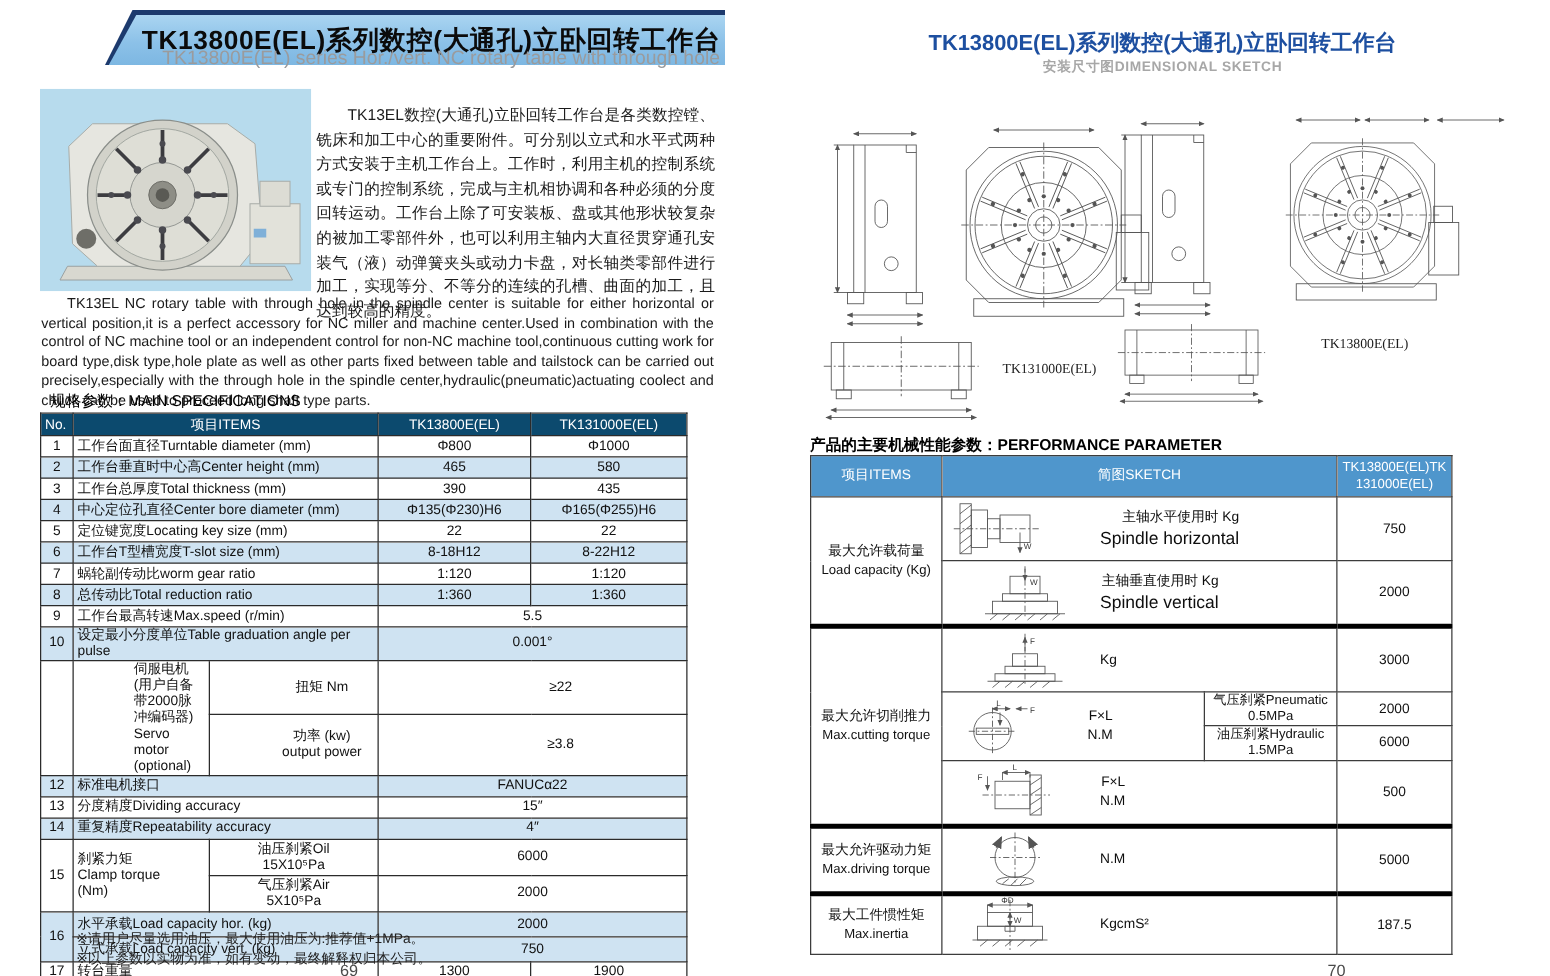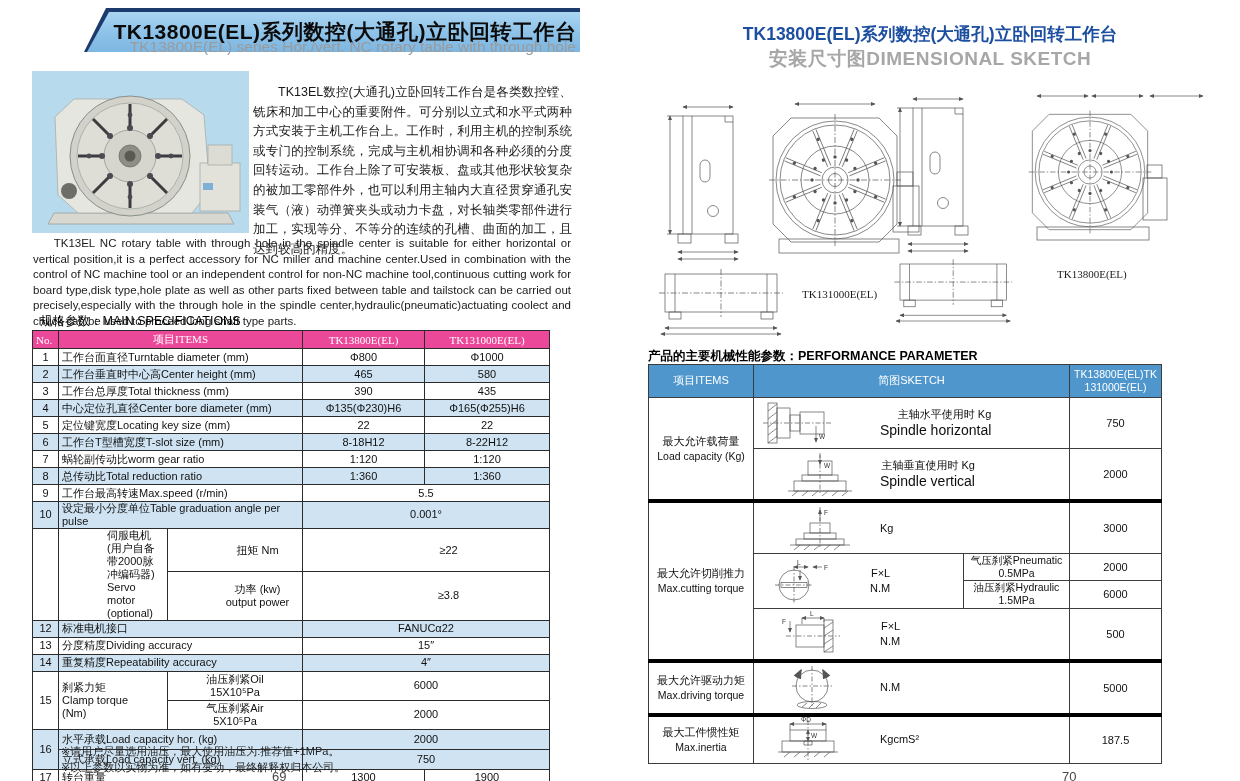--- a/index.html
+++ b/index.html
@@ -24,38 +24,38 @@
   .cn-para{left:253px;top:83px;width:319px;font-size:12.5px;line-height:19.6px;text-align:justify;
     text-indent:2em;color:#1a1a1a;}
   .en-para{left:33px;top:236px;width:538px;font-size:11.5px;line-height:15.6px;text-align:justify;
     text-indent:1.8em;color:#1a1a1a;}
   .spec-heading{left:40px;top:313px;font-size:12.5px;font-weight:normal;color:#000;}
 
   
   table{border-collapse:collapse;}
   .spec{left:32px;top:330px;width:517px;font-size:11px;table-layout:fixed;}
   .spec th,.spec td{border:1px solid #2b2b2b;padding:0 3px;overflow:hidden;}
-  .spec th{background:#ec4899;color:#fff;font-weight:normal;height:17px;font-family:Liberation Serif, serif;}
+  .spec th{background:#0c4a6e;color:#fff;font-weight:normal;height:17px;}
   .spec td{height:16px;line-height:1.18;background:#fff;}
   .spec tr.alt td{background:#cfe3f2;}
   .c{text-align:center;}
   .l{text-align:left;padding-left:5px;}
   .h23 td{height:23px;padding-left:48px;}
   .h28 td{height:28px;}
   .h19 td{height:19px;}
 
   
   .notes{left:33px;top:743px;font-size:11px;color:#222;line-height:16px;margin-left:28px;}
   .pagenum{font-size:13px;color:#4a4a4a;}
   .pn-left{left:272px;top:769px;}
   .pn-right{left:1062px;top:769px;}
 
   
   .r-title{left:650px;top:22px;width:560px;text-align:center;font-size:17.5px;font-weight:bold;color:#1d4fa0;}
-  .r-subtitle{left:650px;top:46px;width:560px;text-align:center;font-size:19px;font-weight:bold;color:#a7a7a7;letter-spacing:0.5px;}
+  .r-subtitle{left:650px;top:46px;width:560px;text-align:center;font-size:11px;font-weight:bold;color:#a7a7a7;letter-spacing:0.5px;}
   .dimsketch{left:645px;top:76px;width:575px;height:268px;}
   .perf-heading{left:648px;top:348px;font-size:12.5px;font-weight:bold;color:#000;}
 
   
   .perf{left:648px;top:364px;width:513px;font-size:11px;table-layout:fixed;}
   .perf th,.perf td{border:1px solid #3c3c3c;padding:0 2px;background:#fff;overflow:hidden;}
   .perf th{background:#4f96cc;color:#fff;font-weight:normal;height:32px;font-size:11px;line-height:1.25;}
   .perf .model-h{font-size:10.5px;}
   .gl{text-align:center;line-height:1.35;margin-left:32px;}
   .gl .en{font-size:10.5px;}

